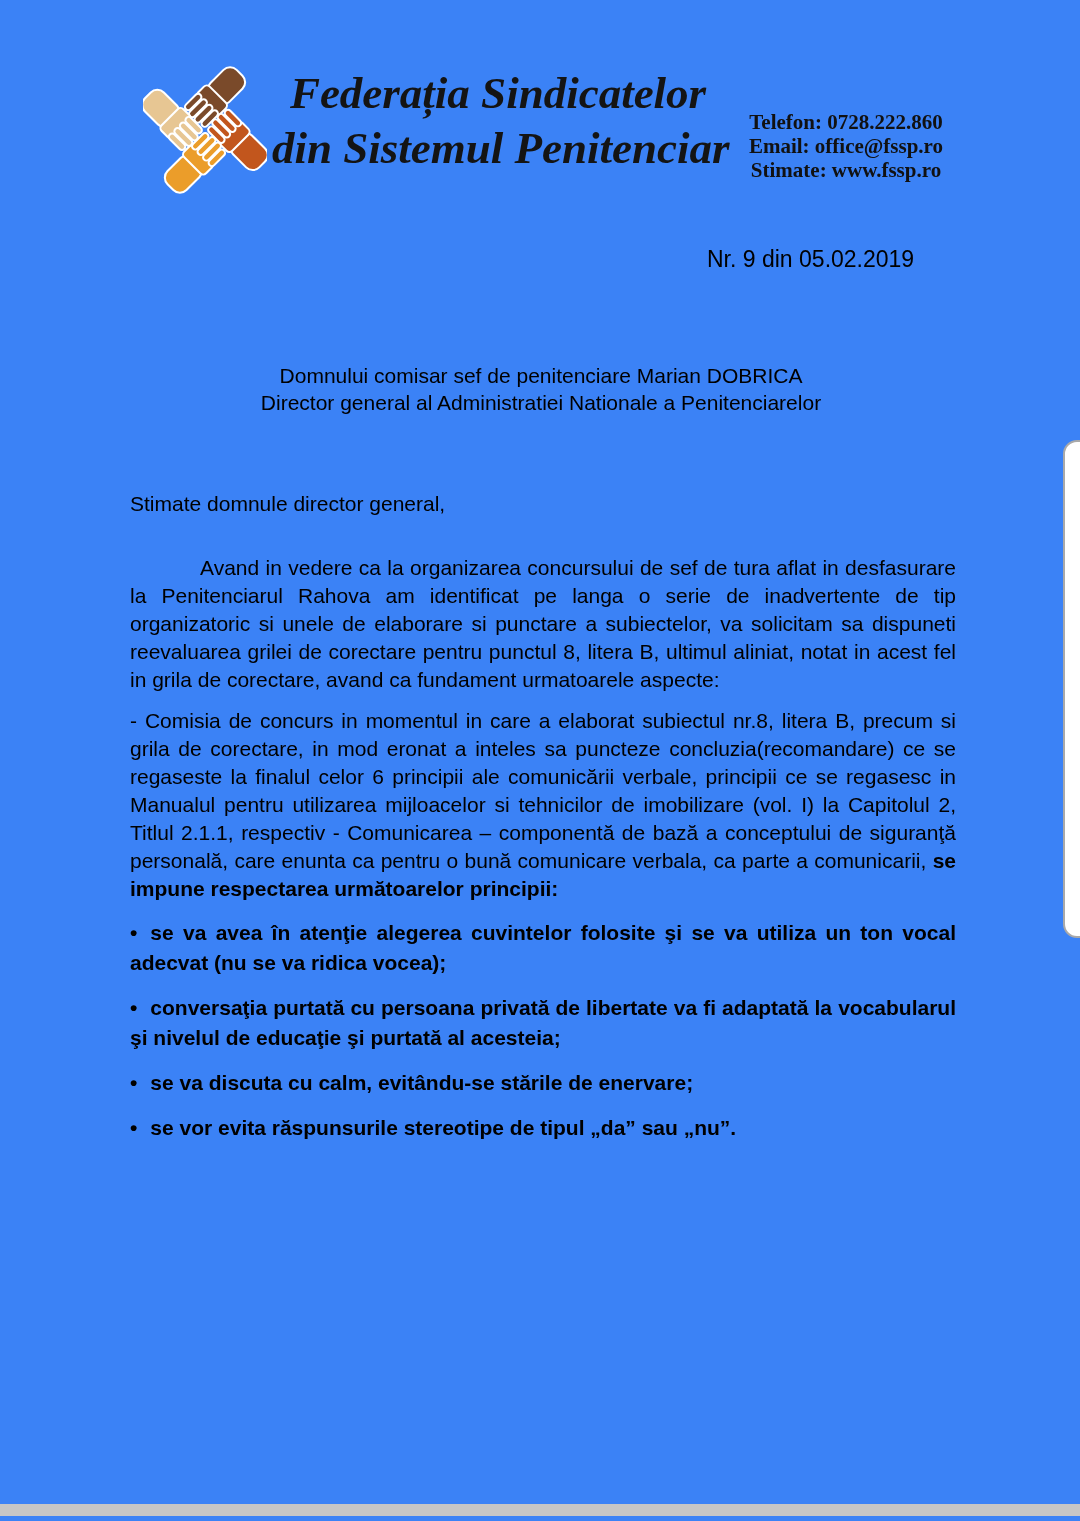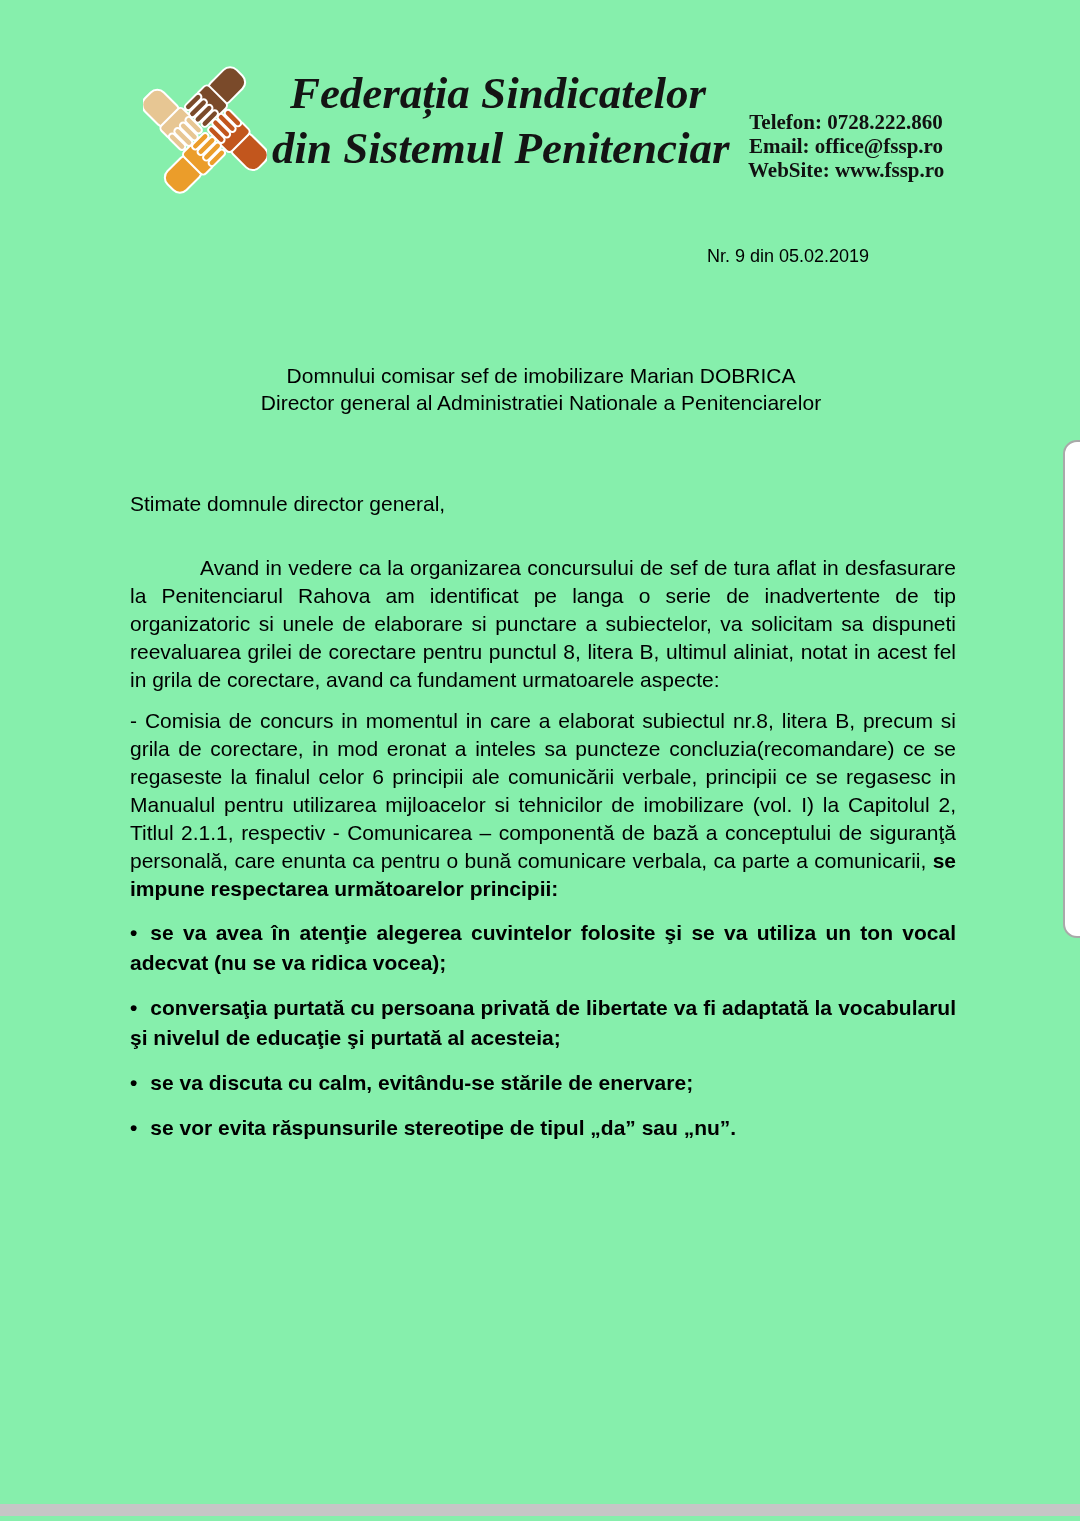--- a/index.html
+++ b/index.html
@@ -1,17 +1,17 @@
 <!DOCTYPE html>
 <html><head>
 <meta charset="utf-8">
 <style>
   html,body { margin:0; padding:0; background:#ffffff; }
   .page {
-    position:relative; width:1080px; height:1521px; background:#86efac;
+    position:relative; width:1080px; height:1521px; background:#3b82f6;
     overflow:hidden; color:#000;
     font-family:"Liberation Sans", sans-serif;
   }
 
   
   .logo { position:absolute; left:143px; top:58px; width:124px; height:148px; }
 
   .org-title {
     position:absolute; left:272px; top:66px; width:452px;
     text-align:center;
@@ -25,21 +25,21 @@
     position:absolute; left:748px; top:110px; width:196px;
     text-align:center;
     font-family:"Liberation Serif", serif;
     font-weight:bold; font-size:21px; line-height:24px; color:#111;
   }
   .contact div { white-space:nowrap; }
 
   
   .doc-number {
     position:absolute; left:707px; top:246px;
-    font-size:18px; color:#000;
+    font-size:23px; color:#000;
   }
 
   .addressee {
     position:absolute; left:128px; top:362px; width:826px;
     text-align:center; font-size:21px; line-height:27px; color:#000;
   }
 
   
   .body-text {
     position:absolute; left:130px; top:490px; width:826px;
@@ -118,27 +118,27 @@
   </svg>
 
   <div class="org-title">
     <div>Federația Sindicatelor</div>
     <div>din Sistemul Penitenciar</div>
   </div>
 
   <div class="contact">
     <div>Telefon: 0728.222.860</div>
     <div>Email: office@fssp.ro</div>
-    <div>WebSite: www.fssp.ro</div>
+    <div>Stimate: www.fssp.ro</div>
   </div>
 
   <div class="doc-number">Nr. 9 din 05.02.2019</div>
 
   <div class="addressee">
-    <div>Domnului comisar sef de imobilizare Marian DOBRICA</div>
+    <div>Domnului comisar sef de penitenciare Marian DOBRICA</div>
     <div>Director general al Administratiei Nationale a Penitenciarelor</div>
   </div>
 
   <div class="body-text">
     <p class="salutation">Stimate domnule director general,</p>
 
     <p class="para1">Avand in vedere ca la organizarea concursului de sef de tura aflat in desfasurare la Penitenciarul Rahova am identificat pe langa o serie de inadvertente de tip organizatoric si unele de elaborare si punctare a subiectelor, va solicitam sa dispuneti reevaluarea grilei de corectare pentru punctul 8, litera B, ultimul aliniat, notat in acest fel in grila de corectare, avand ca fundament urmatoarele aspecte:</p>
 
     <p class="para2"><span>- Comisia de concurs in momentul in care a elaborat subiectul nr.8, litera B, precum si grila de corectare, in mod eronat a inteles sa puncteze concluzia(recomandare) ce se regaseste la finalul celor 6 principii ale comunicării verbale, principii ce se regasesc in Manualul pentru utilizarea mijloacelor si tehnicilor de imobilizare (vol. I) la Capitolul 2, Titlul 2.1.1, respectiv - Comunicarea – componentă de bază a conceptului de siguranţă personală, care enunta ca pentru o bună comunicare verbala, ca parte a comunicarii, </span><span class="bold">se impune respectarea următoarelor principii:</span></p>
 

